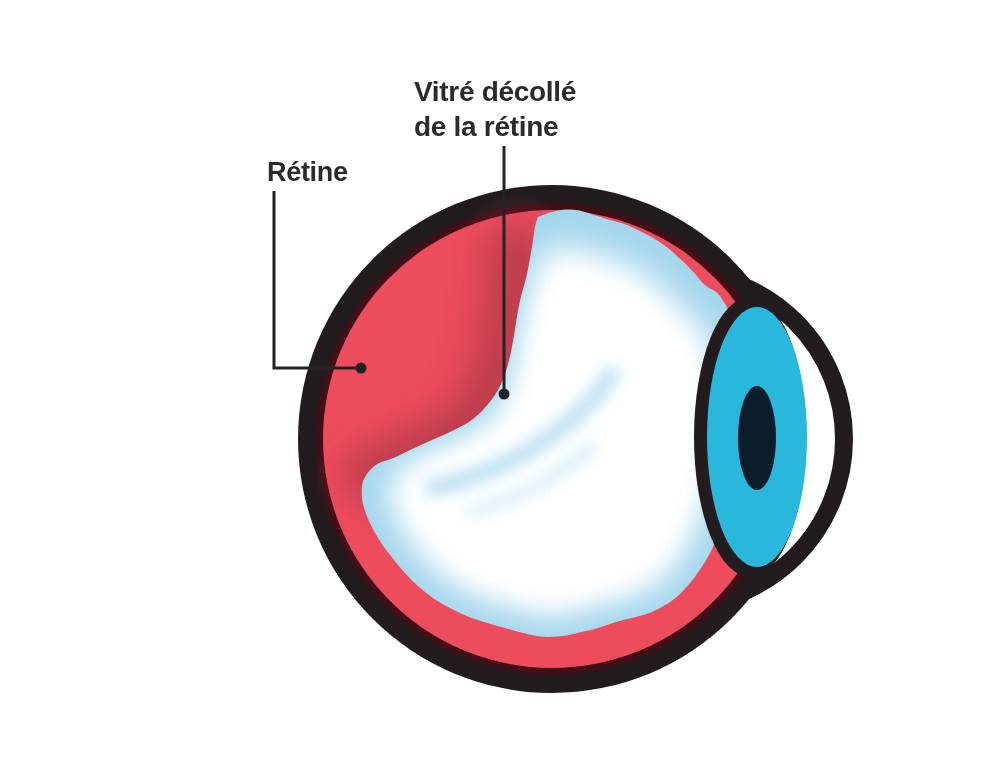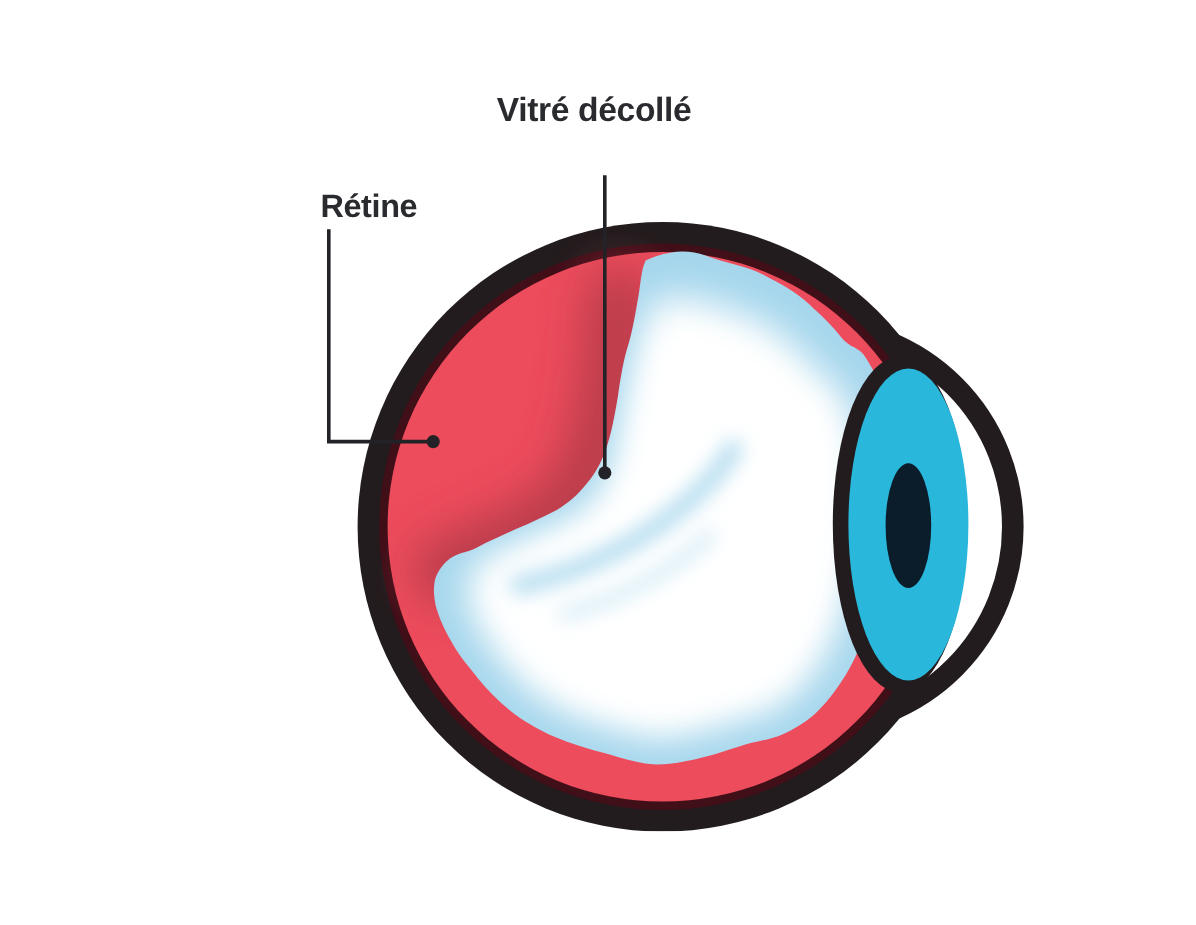--- a/index.html
+++ b/index.html
@@ -95,16 +95,17 @@
     <ellipse cx="757" cy="438" rx="19" ry="52" style="fill:var(--pupil)"></ellipse>
 
     <line x1="504" y1="146" x2="504" y2="394" style="stroke:var(--leader);stroke-width:3"></line>
     <circle cx="504" cy="394" r="5.5" style="fill:var(--leader)"></circle>
     <polyline points="274,191 274,368 356,368" style="fill:none;stroke:var(--leader);stroke-width:3"></polyline>
     <circle cx="361" cy="368" r="5.5" style="fill:var(--leader)"></circle>
   </svg>
 
   <div class="label label-vitreous">
     <div>Vitré décollé</div>
+    <div>de la rétine</div>
   </div>
   <div class="label label-retina">Rétine</div>
 
 </div>
 
 </body></html>

